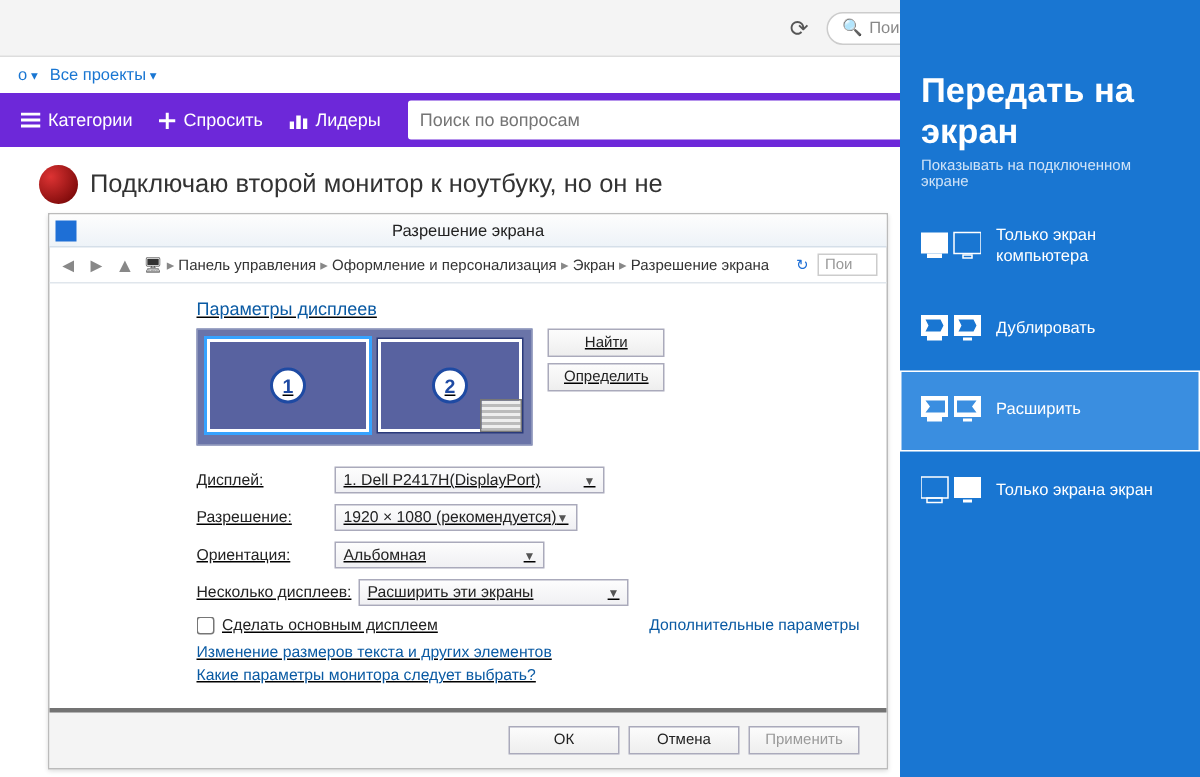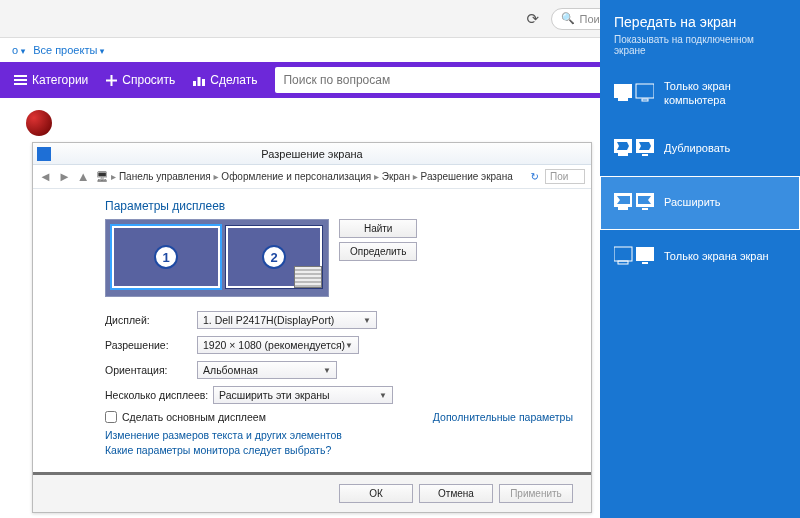--- a/index.html
+++ b/index.html
@@ -35,21 +35,21 @@
 
 .embed-window { width: 560px; border: 1px solid #bbb; box-shadow: 0 1px 3px rgba(0,0,0,0.15); background: #fff; margin-left: 6px; }
 .embed-title { background: linear-gradient(#fdfdfd,#eef3f8); height: 22px; display: flex; align-items: center; justify-content: center; font-size: 11px; color: #222; position: relative; border-bottom: 1px solid #d5dfe9;}
 .embed-title .win-icon { position: absolute; left: 4px; width: 14px; height: 14px; background: #1e6fd6; }
 .embed-toolbar { height: 24px; border-bottom: 1px solid #e0e6ec; display: flex; align-items: center; font-size: 10px; color: #333; padding: 0 6px; gap: 6px; }
 .embed-toolbar .navarr { color: #888; font-size: 13px; }
 .embed-toolbar .crumb { white-space: nowrap; overflow: hidden; text-overflow: ellipsis; flex: 1; }
 .embed-toolbar .crumb span::after { content: " ▸ "; color: #888; }
 .embed-toolbar .crumb span:last-child::after { content: ""; }
 .embed-toolbar .cp-search { border: 1px solid #ccc; padding: 1px 4px; width: 40px; font-size: 10px; color: #999; display: flex; align-items: center; gap: 2px; }
-.embed-body { padding: 10px 18px 16px 72px; position: relative; }
+.embed-body { padding: 10px 18px 16px 98px; position: relative; text-decoration: underline; }
 .section-head { color: #0a5aa3; font-size: 12px; margin-bottom: 6px; }
 .monitor-area { display: flex; gap: 10px; align-items: flex-start; }
 .monitors { background: #6a74a8; padding: 6px; display: flex; gap: 6px; height: 78px; border: 1px solid #8a93b9; }
 .mon { background: #5862a0; border: 2px solid #fff; outline: 1px solid #2a3a7a; position: relative; display: flex; align-items: center; justify-content: center; }
 .mon.sel { outline: 2px solid #36a3ff; }
 .mon.m1 { width: 108px; height: 62px; }
 .mon.m2 { width: 96px; height: 62px; }
 .mon .badge { width: 24px; height: 24px; border-radius: 50%; background: #fff; border: 2px solid #1e4aa3; display: flex; align-items: center; justify-content: center; font-weight: bold; color: #1e4aa3; font-size: 13px; }
 .mon .kbd { position: absolute; right: -2px; bottom: -2px; width: 28px; height: 22px; background: repeating-linear-gradient(#eee, #eee 2px, #bbb 2px, #bbb 4px); border: 1px solid #777; }
 .side-btns { display: flex; flex-direction: column; gap: 4px; }
@@ -63,21 +63,21 @@
 .chk-row { display: flex; align-items: center; gap: 5px; font-size: 10.5px; margin-top: 4px; }
 .chk-row input { width: 12px; height: 12px; }
 .advanced-link { position: absolute; right: 18px; font-size: 10.5px; color: #0a5aa3; text-decoration: none; }
 .links { margin-top: 6px; font-size: 10.5px; }
 .links a { color: #0a5aa3; text-decoration: none; display: block; margin-top: 3px; }
 .dlg-buttons { display: flex; gap: 6px; justify-content: flex-end; padding: 9px 18px; border-top: 3px solid #737373; background: #f4f4f4; }
 .dlg-buttons .win-btn.disabled { color: #999; }
 
 
 .charm { position: absolute; top: 0; right: 0; width: 200px; height: 518px; background: #1976d2; color: #fff; padding: 14px 0 0 0; }
-.charm h2 { font-weight: 400; font-size: 14px; padding: 0 14px 4px; }
+.charm h2 { font-weight: 700; font-size: 23px; padding: 0 14px 4px; margin-top: 33px; }
 .charm .sub { font-size: 10px; padding: 0 14px 10px; color: #d0e3f7; }
 .charm .opt { display: flex; align-items: center; gap: 10px; padding: 14px 14px; font-size: 11px; cursor: pointer; }
 .charm .opt.sel { background: #3a8ee0; outline: 1px solid #fff; outline-offset: -1px; }
 .charm .opt svg { flex-shrink: 0; }
 .charm .opt .txt { line-height: 1.25; }
 </style>
 </head>
 <body>
 
 <div class="browser-chrome">
@@ -115,32 +115,33 @@
         <rect y="4.5" width="11" height="2"></rect>
       </svg>
     <span>Спросить</span>
   </div>
   <div class="bar-item">
     <svg width="12" height="11" viewBox="0 0 12 11">
         <rect x="0" y="6" width="3" height="5"></rect>
         <rect x="4.5" y="2" width="3" height="9"></rect>
         <rect x="9" y="4" width="3" height="7"></rect>
       </svg>
-    <span>Сделать</span>
+    <span>Лидеры</span>
   </div>
   <div class="search-wrap">
     <input placeholder="Поиск по вопросам" style="">
     <span class="mag">🔍</span>
   </div>
   <div class="avatar">👤</div>
 </div>
 
 <div class="content">
   <div class="question-title">
     <div class="qicon"></div>
+    <h1>Подключаю второй монитор к ноутбуку, но он не</h1>
   </div>
 
   <div class="embed-window">
     <div class="embed-title">
       <div class="win-icon"></div>
       <span>Разрешение экрана</span>
     </div>
     <div class="embed-toolbar">
       <span class="navarr">◄</span>
       <span class="navarr">►</span>

